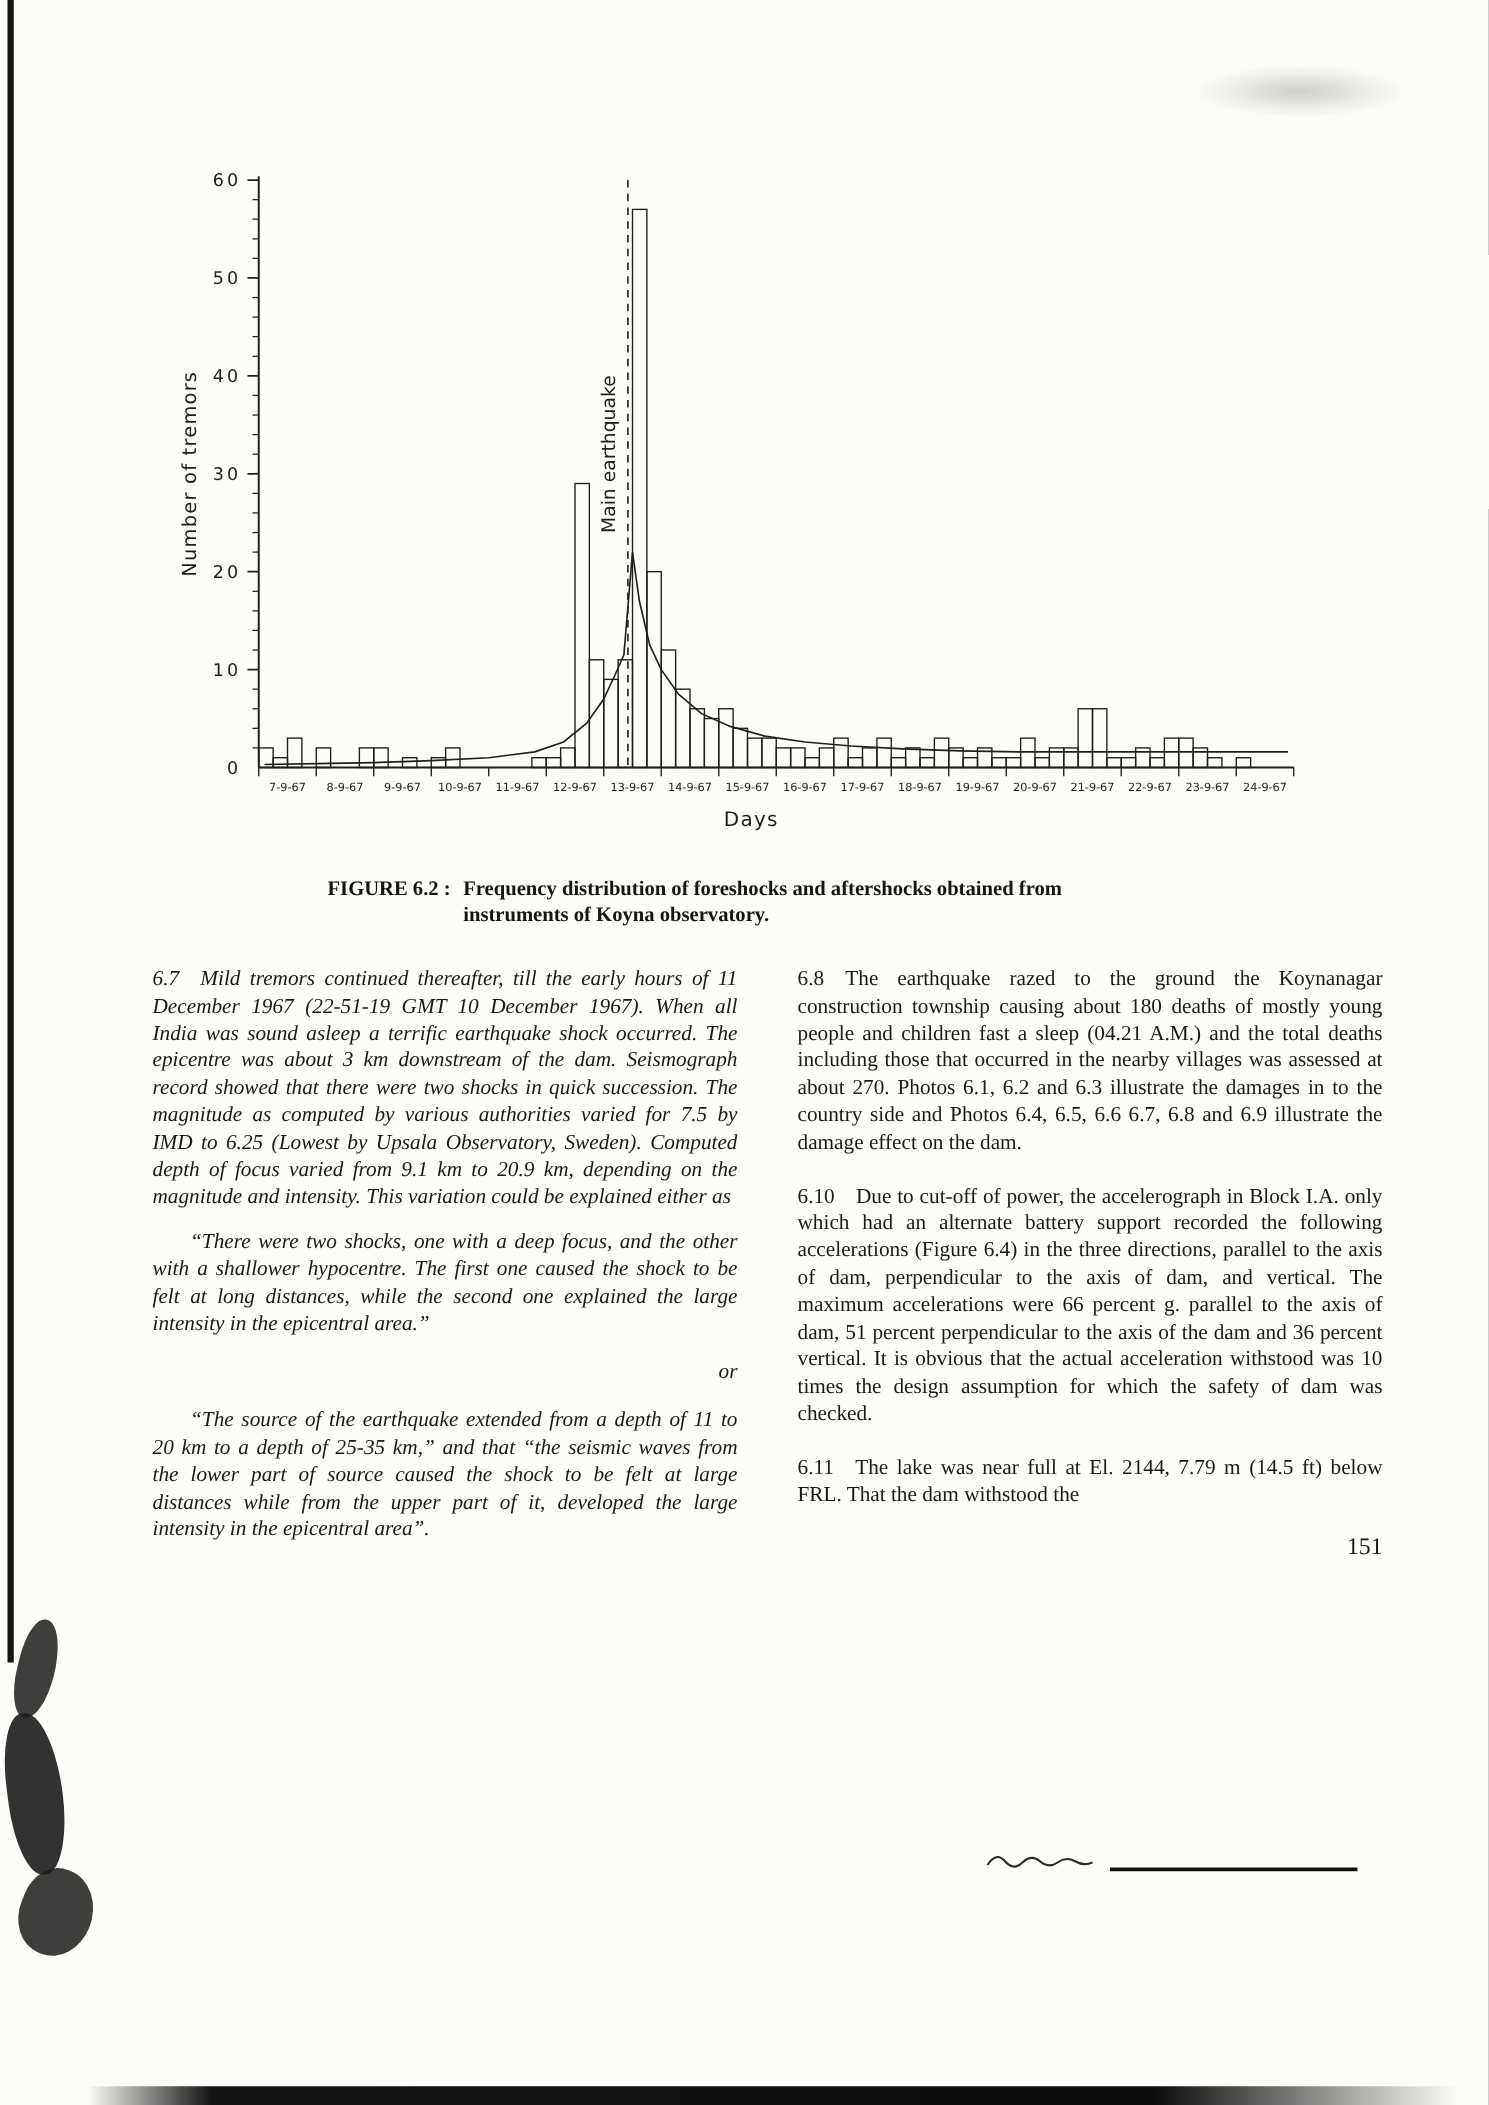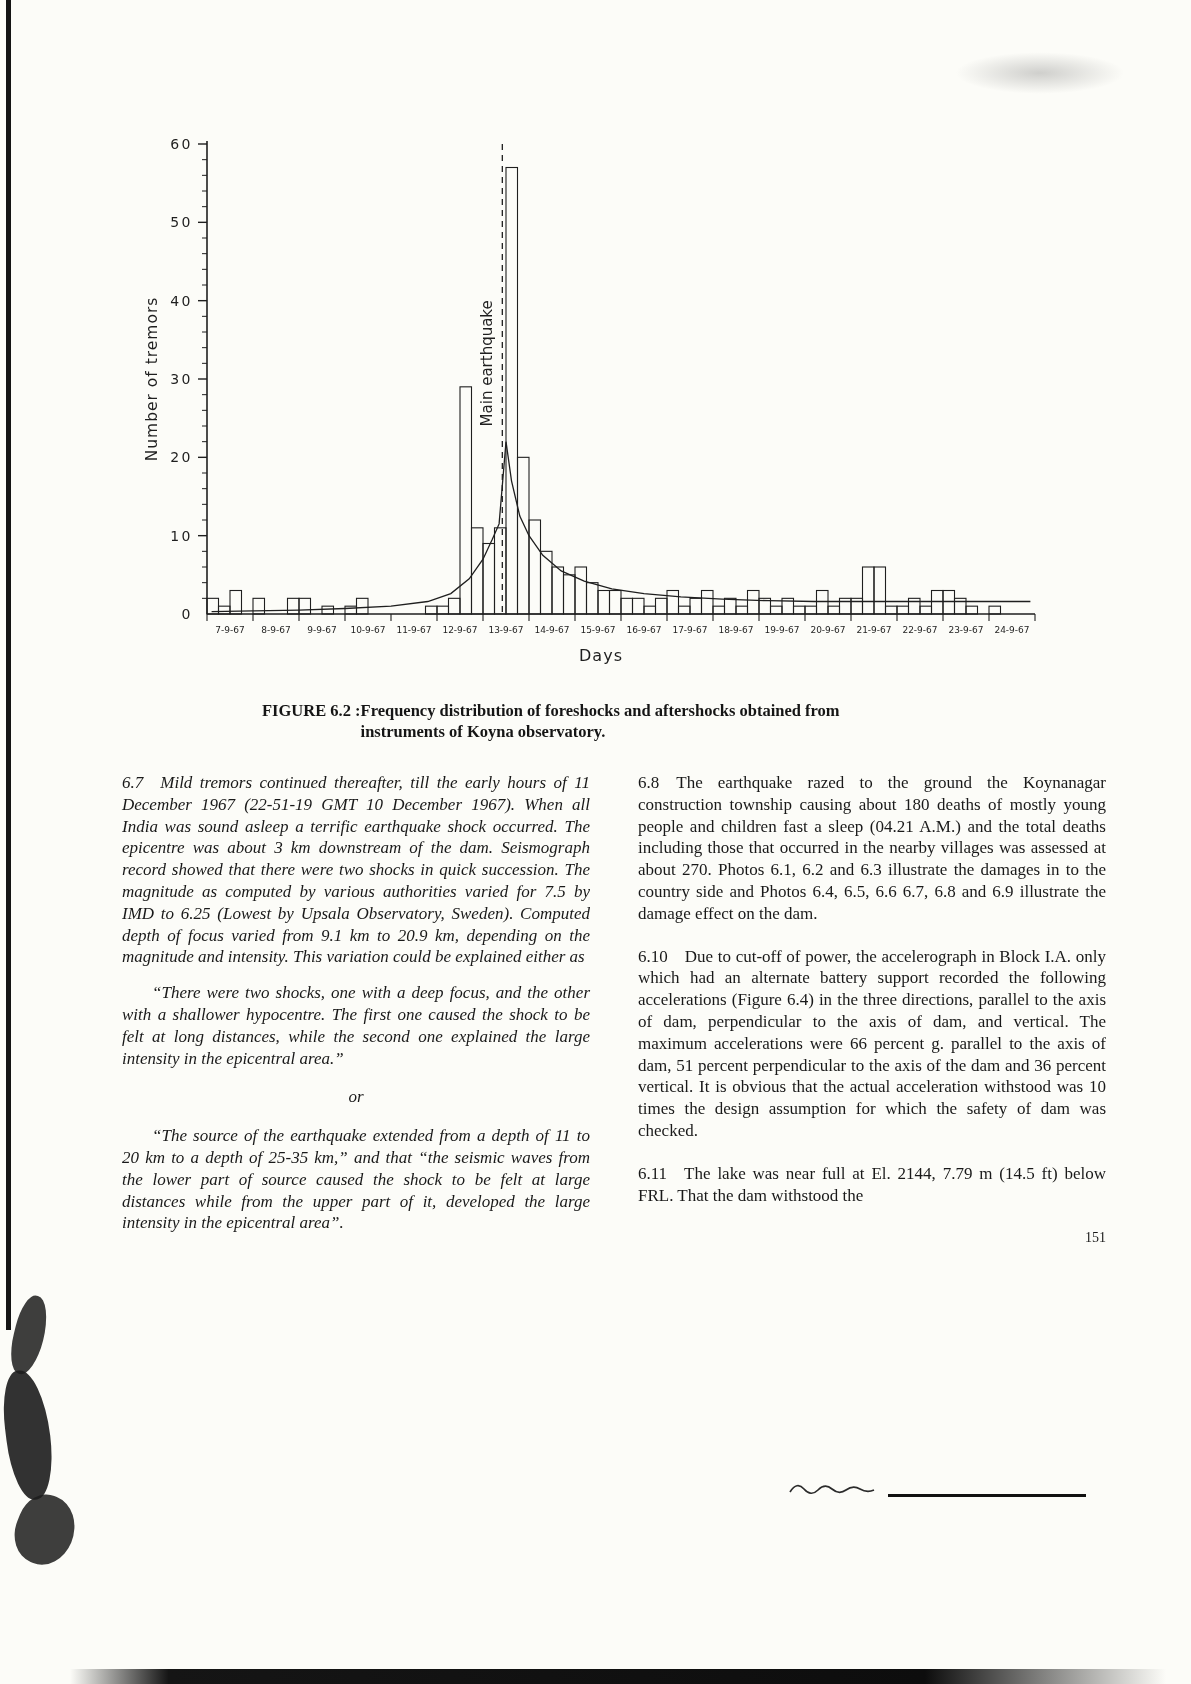--- a/index.html
+++ b/index.html
@@ -21,35 +21,35 @@
   .art-bottom-band{position:absolute;left:70px;right:25px;bottom:0;height:15px;
     background:linear-gradient(90deg,rgba(10,10,10,0) 0%,#151515 9%,#0d0d0d 78%,rgba(10,10,10,0) 100%);}
   .art-underline{position:absolute;left:888px;top:1494px;width:198px;height:3px;background:#111;}
   .art-squiggle{position:absolute;left:788px;top:1476px;}
   .art-smudge{position:absolute;left:955px;top:52px;width:170px;height:42px;
     background:radial-gradient(ellipse at center,rgba(90,90,90,.28),rgba(90,90,90,0) 70%);}
   
   .chart-wrap{position:absolute;left:135px;top:128px;}
   .figure-caption{
     position:absolute;left:262px;top:700px;width:690px;
-    display:flex;
+    display:flex;gap:10px;
     font-weight:bold;font-size:16.5px;line-height:21px;color:#151515;
   }
   .figure-caption .cap-label{white-space:nowrap;}
   .figure-caption .cap-text{width:560px;}
   
   .col{position:absolute;top:772px;width:468px;font-size:17px;line-height:21.8px;text-align:justify;}
   .col-left{left:122px;font-style:italic;}
   .col-right{left:638px;}
   .col p{margin:0 0 14px 0;}
   .col-right p{margin:0 0 21px 0;}
   .quote{text-indent:30px;}
-  .or-sep{text-align:center;text-indent:0;margin:17px 0 17px 0 !important;}
+  .or-sep{text-align:right;text-indent:0;margin:17px 0 17px 0 !important;}
   .pagenum{
-    text-align:right;font-size:14px;margin-top:14px;
+    text-align:right;font-size:19px;margin-top:14px;
     font-family:"Liberation Serif","DejaVu Serif",serif;
   }
 </style>
 </head>
 <body>
 
 <div class="page">
 
   <div class="art-left-line"></div>
   <div class="art-blotch b1"></div>

